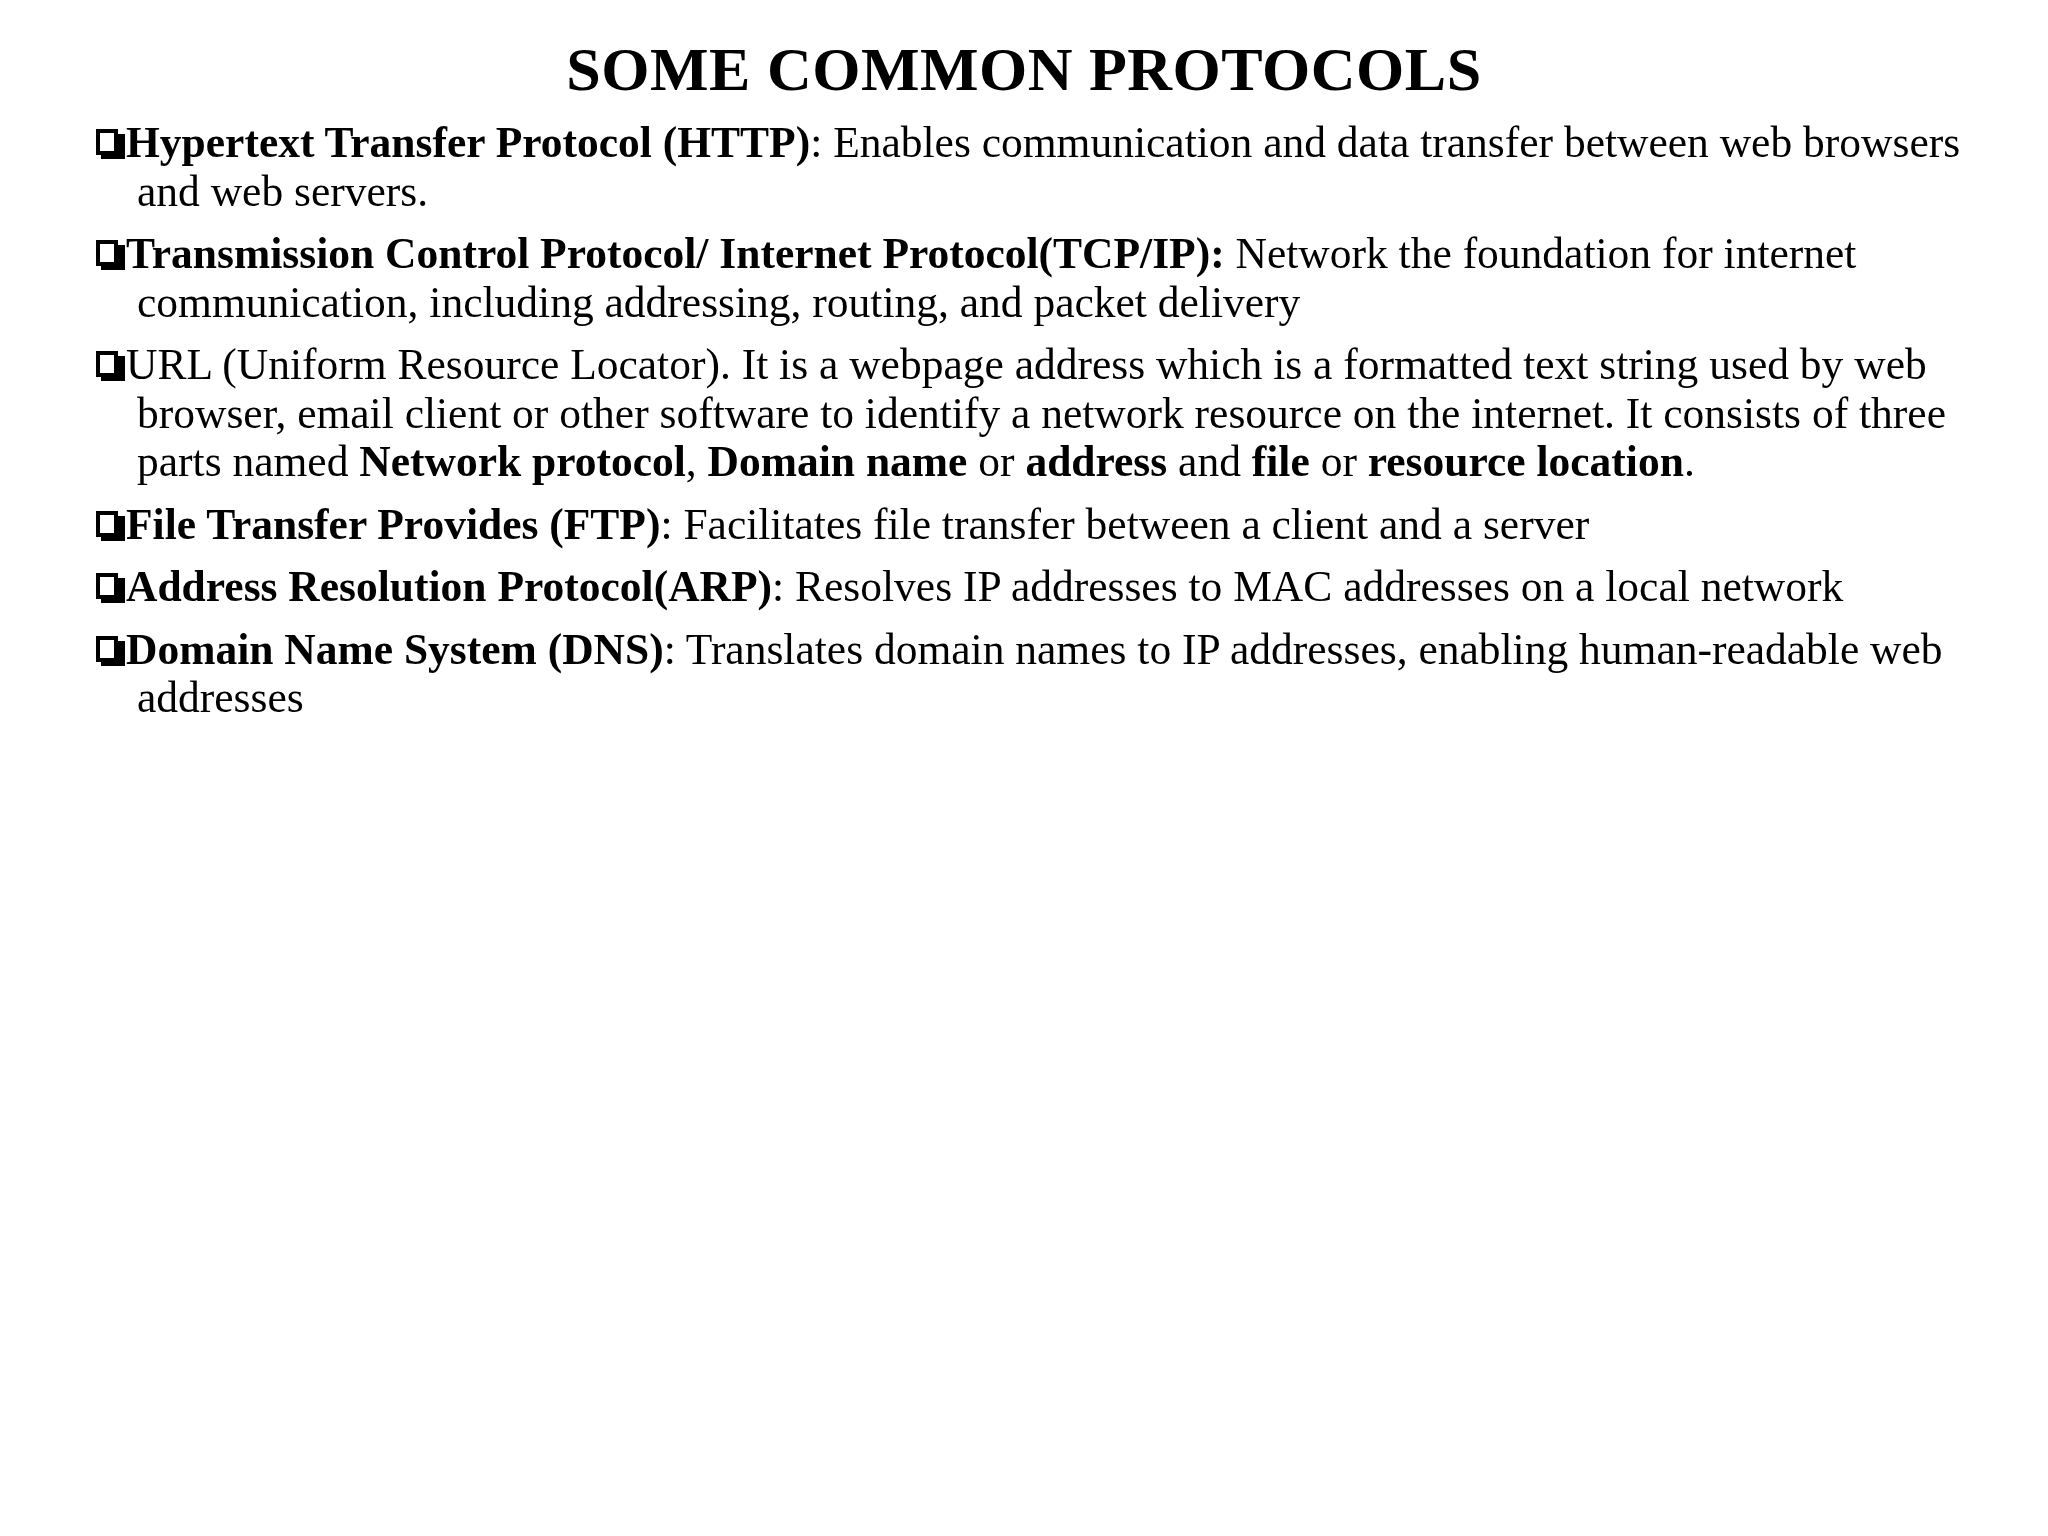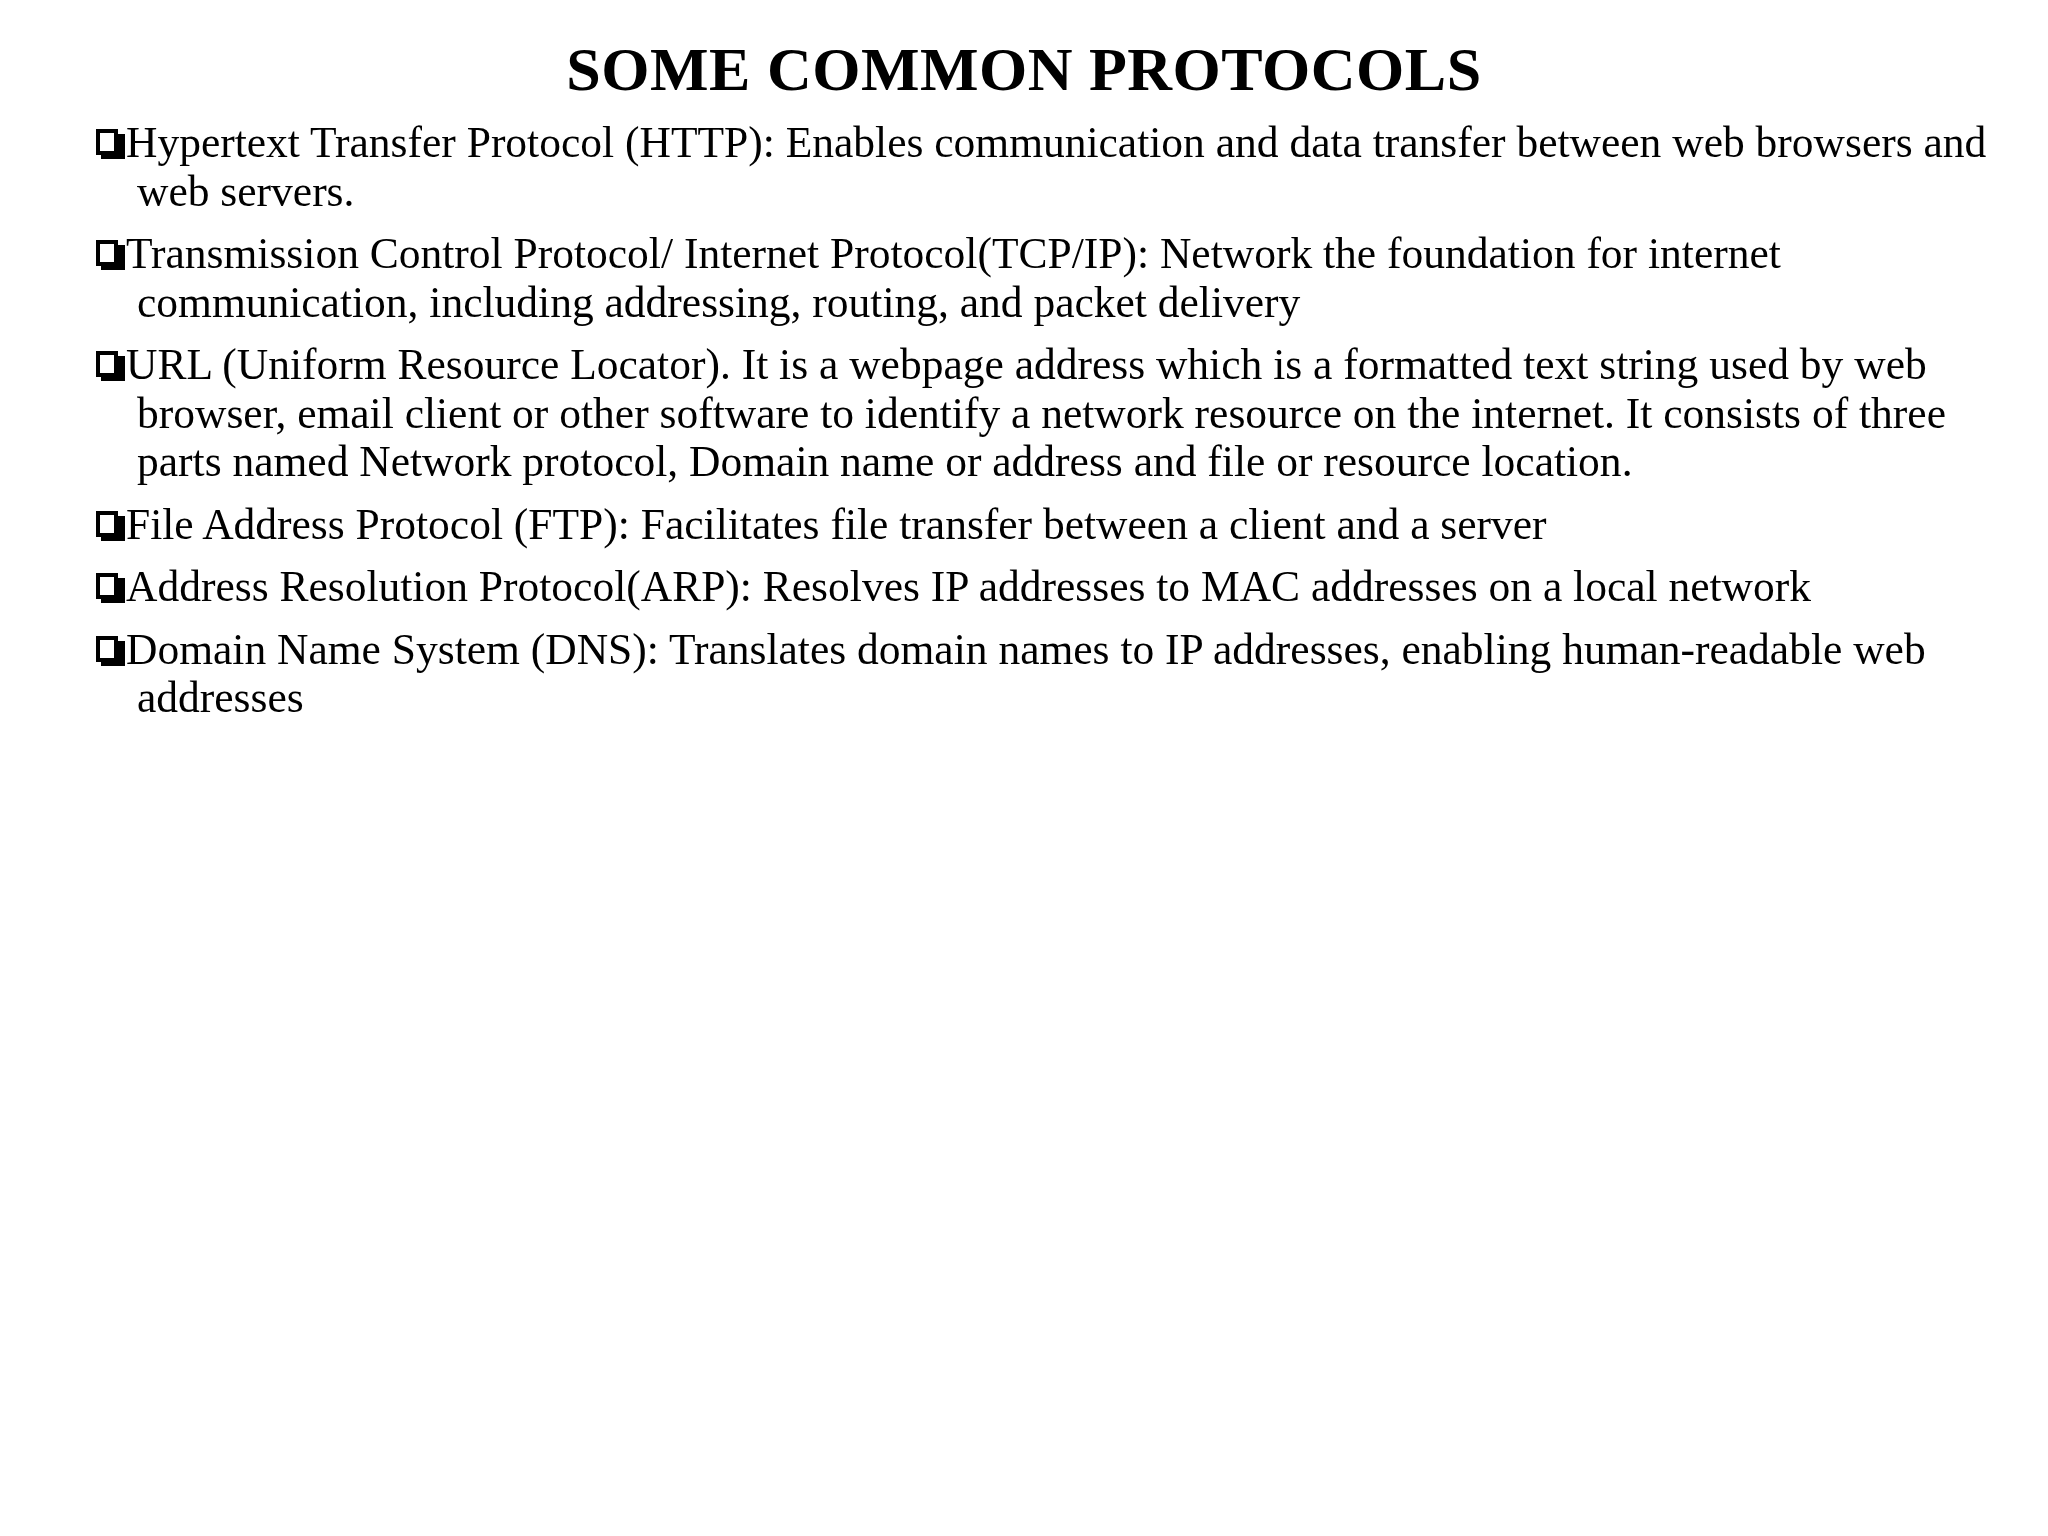--- a/index.html
+++ b/index.html
@@ -81,21 +81,21 @@
   }
   .bullet-marker .box-shadow-b {
     position: absolute;
     left: 5px;
     top: 26px;
     width: 24px;
     height: 4px;
     background: #000000;
   }
 
-  .b { font-weight: normal; }
+  .b { font-weight: bold; }
   .r { font-weight: normal; }
 </style>
 </head>
 <body>
 
 <div class="slide">
 
   <h1 class="slide-title">SOME COMMON PROTOCOLS</h1>
 
   <ul class="bullet-list">
@@ -114,21 +114,21 @@
 
     <li class="bullet-item">
       <span class="bullet-marker">
         <span class="box-outline"></span><span class="box-shadow-r"></span><span class="box-shadow-b"></span>
       </span><span class="r">URL (Uniform Resource Locator). It is a webpage address which is a formatted text string used by web browser, email client or other software to identify a network resource on the internet. It consists of  three parts named </span><span><span class="b">Network protocol</span><span class="r">, </span><span class="b">Domain name</span><span class="r"> or </span><span class="b">address</span><span class="r"> and </span><span class="b">file</span><span class="r"> or </span><span class="b">resource location</span><span class="r">.</span></span>
     </li>
 
     <li class="bullet-item">
       <span class="bullet-marker">
         <span class="box-outline"></span><span class="box-shadow-r"></span><span class="box-shadow-b"></span>
-      </span><span class="b">File Address Protocol (FTP)</span><span class="r">: </span><span class="r">Facilitates file transfer between a client and a server</span>
+      </span><span class="b">File Transfer Provides (FTP)</span><span class="r">: </span><span class="r">Facilitates file transfer between a client and a server</span>
     </li>
 
     <li class="bullet-item">
       <span class="bullet-marker">
         <span class="box-outline"></span><span class="box-shadow-r"></span><span class="box-shadow-b"></span>
       </span><span class="b">Address Resolution Protocol(ARP)</span><span class="r">: </span><span class="r">Resolves IP addresses to MAC addresses on a local network</span>
     </li>
 
     <li class="bullet-item">
       <span class="bullet-marker">

